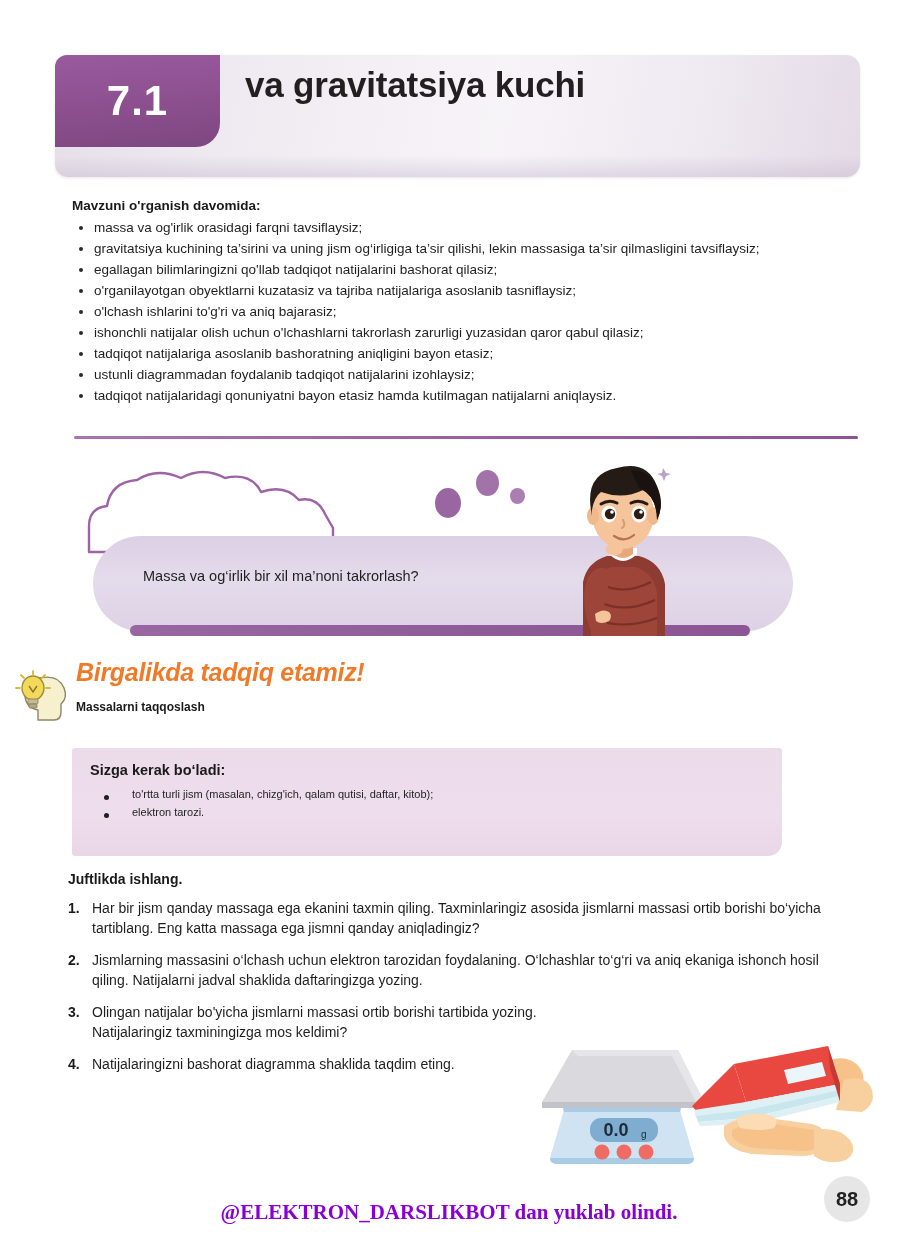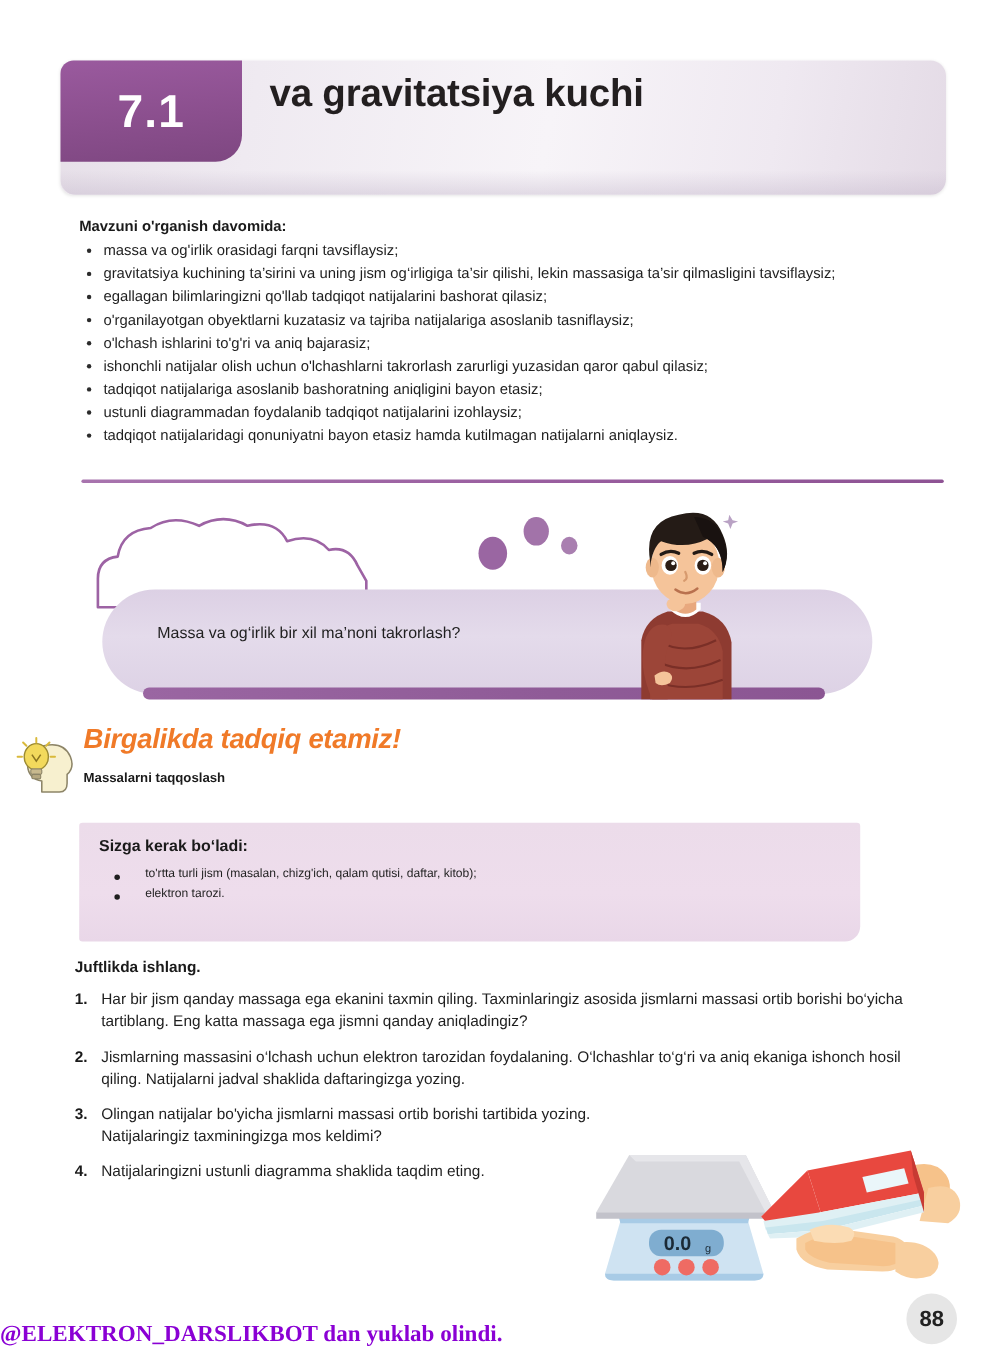--- a/index.html
+++ b/index.html
@@ -305,21 +305,21 @@
     justify-content: center;
     font-size: 20px;
     font-weight: bold;
     color: #222222;
   }
   .watermark {
     position: absolute;
     left: 0;
     top: 1200px;
     width: 898px;
-    text-align: left;
+    text-align: center;
     font-family: "Liberation Serif", serif;
     font-size: 21px;
     font-weight: bold;
     color: #8a00d4;
   }
 </style>
 </head>
 <body>
 
 <div class="header-wrap">
@@ -441,21 +441,21 @@
   <div class="task">
     <span class="num">2.</span>
     <span>Jismlarning massasini o‘lchash uchun elektron tarozidan foydalaning. O‘lchashlar to‘g‘ri va aniq ekaniga ishonch hosil qiling. Natijalarni jadval shaklida daftaringizga yozing.</span>
   </div>
   <div class="task narrow">
     <span class="num">3.</span>
     <span>Olingan natijalar bo'yicha jismlarni massasi ortib borishi tartibida yozing. Natijalaringiz taxminingizga mos keldimi?</span>
   </div>
   <div class="task narrow">
     <span class="num">4.</span>
-    <span>Natijalaringizni ustunli diagramma shaklida taqdim eting.</span>
+    <span>Natijalaringizni bashorat diagramma shaklida taqdim eting.</span>
   </div>
 </div>
 
 <svg class="illus" viewBox="0 0 360 170">
 
   <g>
 
     <path d="M22 140 L36 92 L152 92 L166 140 Q166 146 158 146 L30 146 Q22 146 22 140 Z" fill="#cfe3f2"></path>
     <path d="M22 140 L166 140 Q166 146 158 146 L30 146 Q22 146 22 140 Z" fill="#a8cbe6"></path>
 

